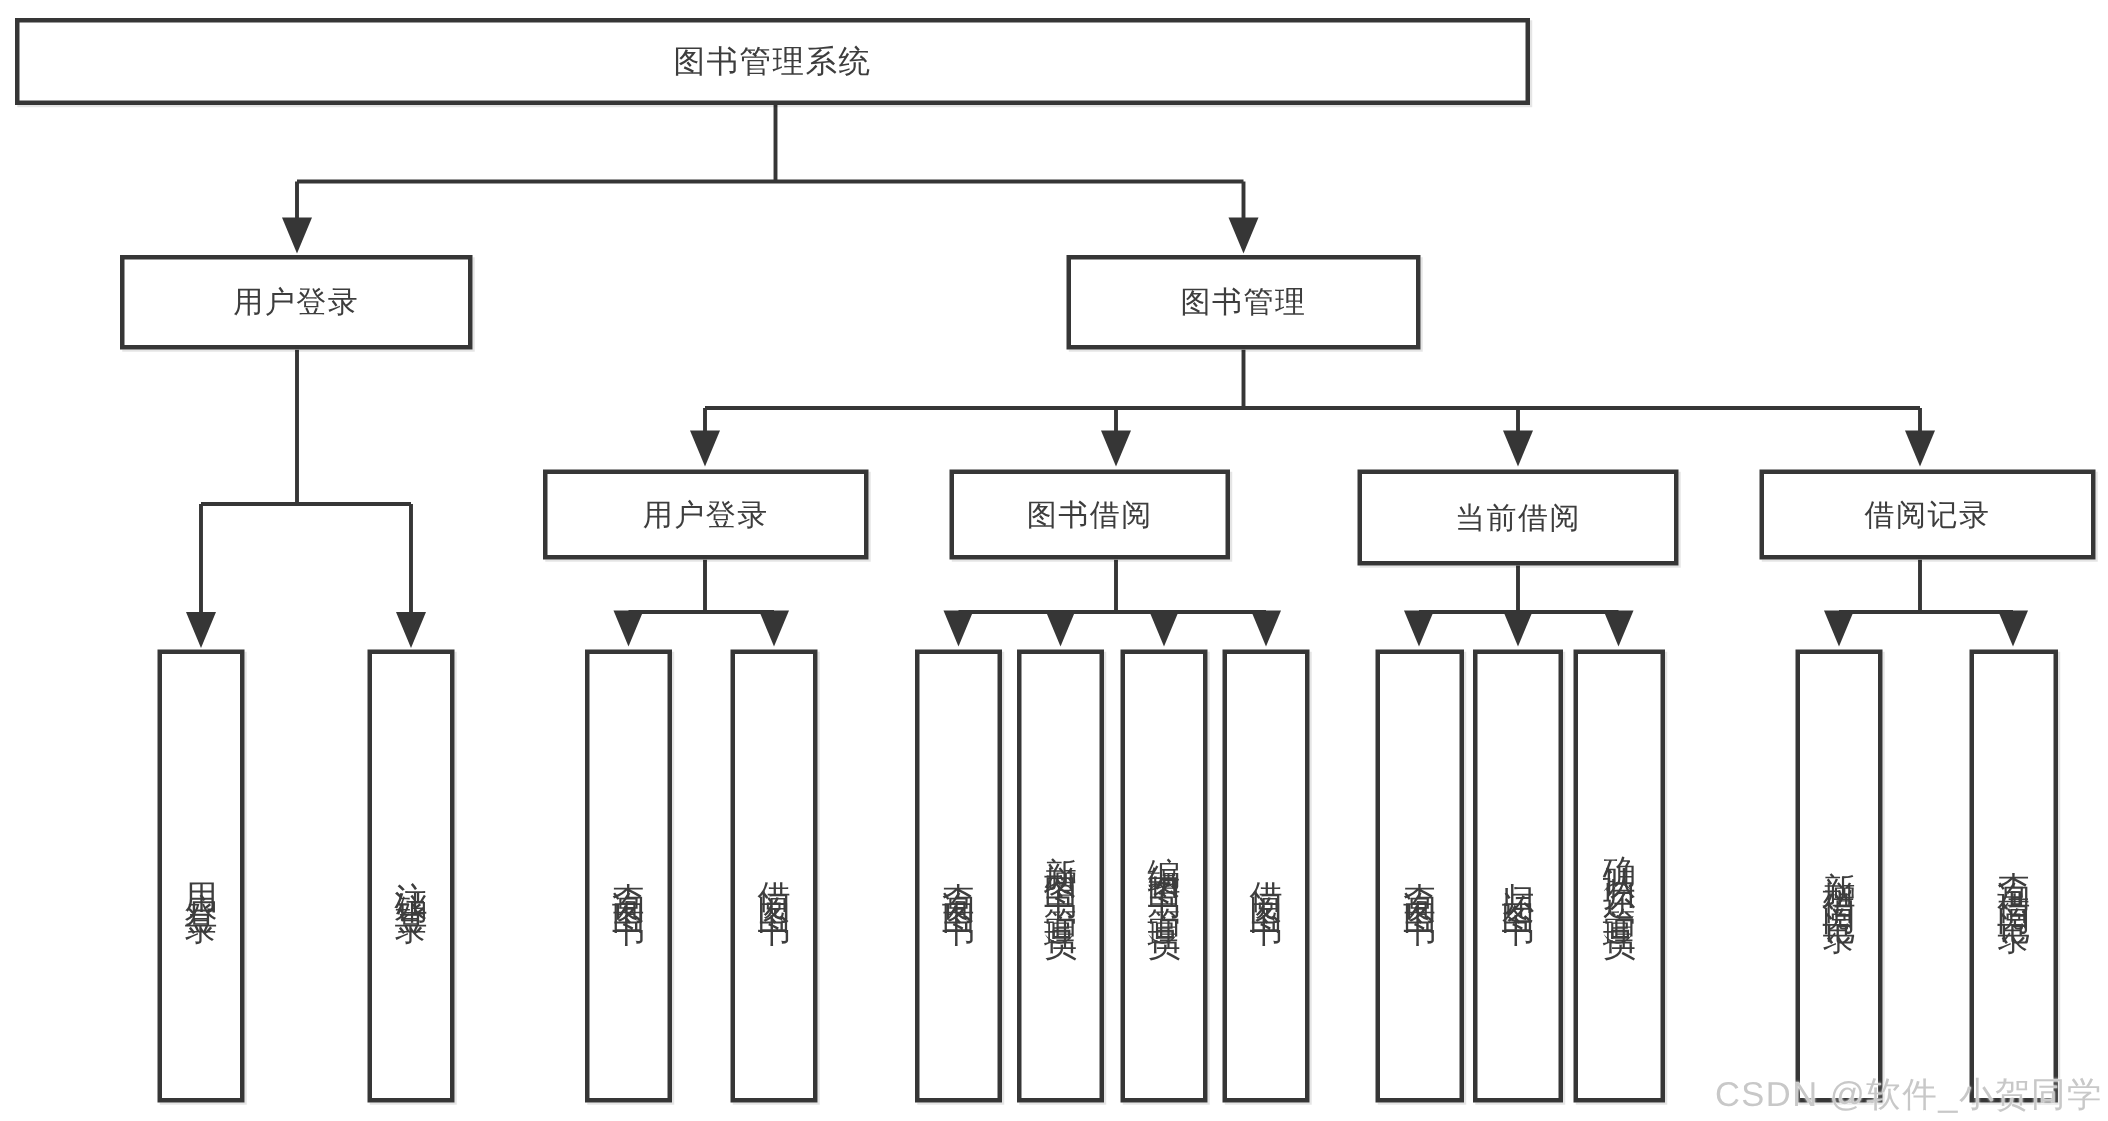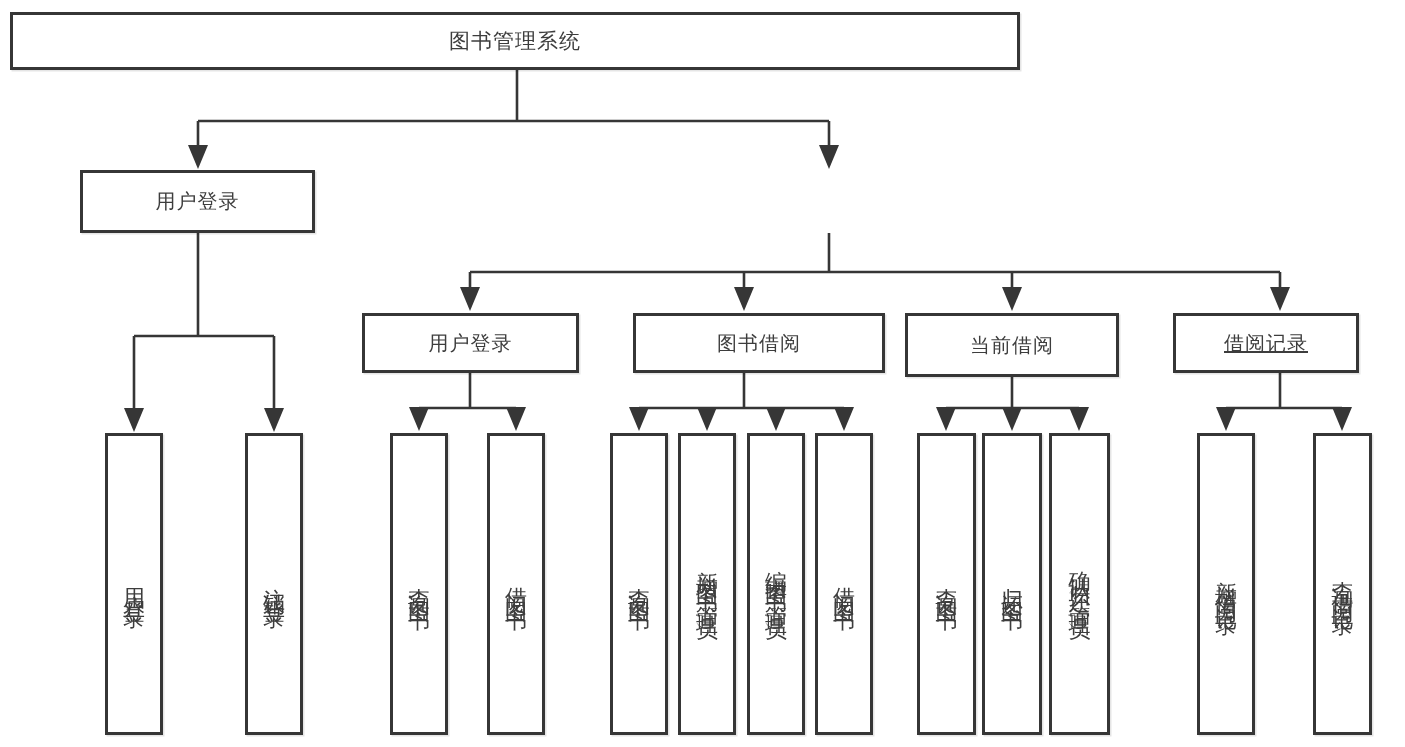--- a/index.html
+++ b/index.html
@@ -105,38 +105,40 @@
     <polygon points="1069,407 1089,407 1079,431"></polygon>
 
     <path d="M1280,373 V408 M1226,408 H1342"></path>
     <polygon points="1216,407 1236,407 1226,431"></polygon>
     <polygon points="1332,407 1352,407 1342,431"></polygon>
   </svg>
 
   <div class="node branch" style="left:10px; top:12px; width:1010px; height:58px; font-size:21px;">图书管理系统</div>
 
   <div class="node branch" style="left:80px; top:170px; width:235px; height:63px;">用户登录</div>
+  <div class="node branch" style="left:711px; top:170px; width:236px; height:63px;">图书管理</div>
 
   <div class="node branch" style="left:362px; top:313px; width:217px; height:60px;">用户登录</div>
-  <div class="node branch" style="left:633px; top:313px; width:252px; height:60px;">图书借阅</div>
+  <div class="node branch" style="left:633px; top:313px; width:187px; height:60px;">图书借阅</div>
   <div class="node branch" style="left:905px; top:313px; width:214px; height:64px;">当前借阅</div>
-  <div class="node branch" style="left:1173px; top:313px; width:186px; height:60px;text-decoration:underline;">借阅记录</div>
+  <div class="node branch" style="left:1173px; top:313px; width:224px; height:60px;">借阅记录</div>
 
   <div class="node leaf" style="left:105px; top:433px; width:58px; height:302px;">用户登录</div>
   <div class="node leaf" style="left:245px; top:433px; width:58px; height:302px;">注销登录</div>
 
   <div class="node leaf" style="left:390px; top:433px; width:58px; height:302px;">查询图书</div>
   <div class="node leaf" style="left:487px; top:433px; width:58px; height:302px;">借阅图书</div>
 
   <div class="node leaf" style="left:610px; top:433px; width:58px; height:302px;">查询图书</div>
   <div class="node leaf" style="left:678px; top:433px; width:58px; height:302px;">新增图书（管理员）</div>
   <div class="node leaf" style="left:747px; top:433px; width:58px; height:302px;">编辑图书（管理员）</div>
   <div class="node leaf" style="left:815px; top:433px; width:58px; height:302px;">借阅图书</div>
 
   <div class="node leaf" style="left:917px; top:433px; width:59px; height:302px;">查询图书</div>
   <div class="node leaf" style="left:982px; top:433px; width:60px; height:302px;">归还图书</div>
   <div class="node leaf" style="left:1049px; top:433px; width:61px; height:302px;">确认归还（管理员）</div>
 
   <div class="node leaf" style="left:1197px; top:433px; width:58px; height:302px;">新增借阅记录</div>
   <div class="node leaf" style="left:1313px; top:433px; width:59px; height:302px;">查询借阅记录</div>
 
+  <div class="watermark">CSDN @软件_小贺同学</div>
 
 </div>
 
 </body></html>

